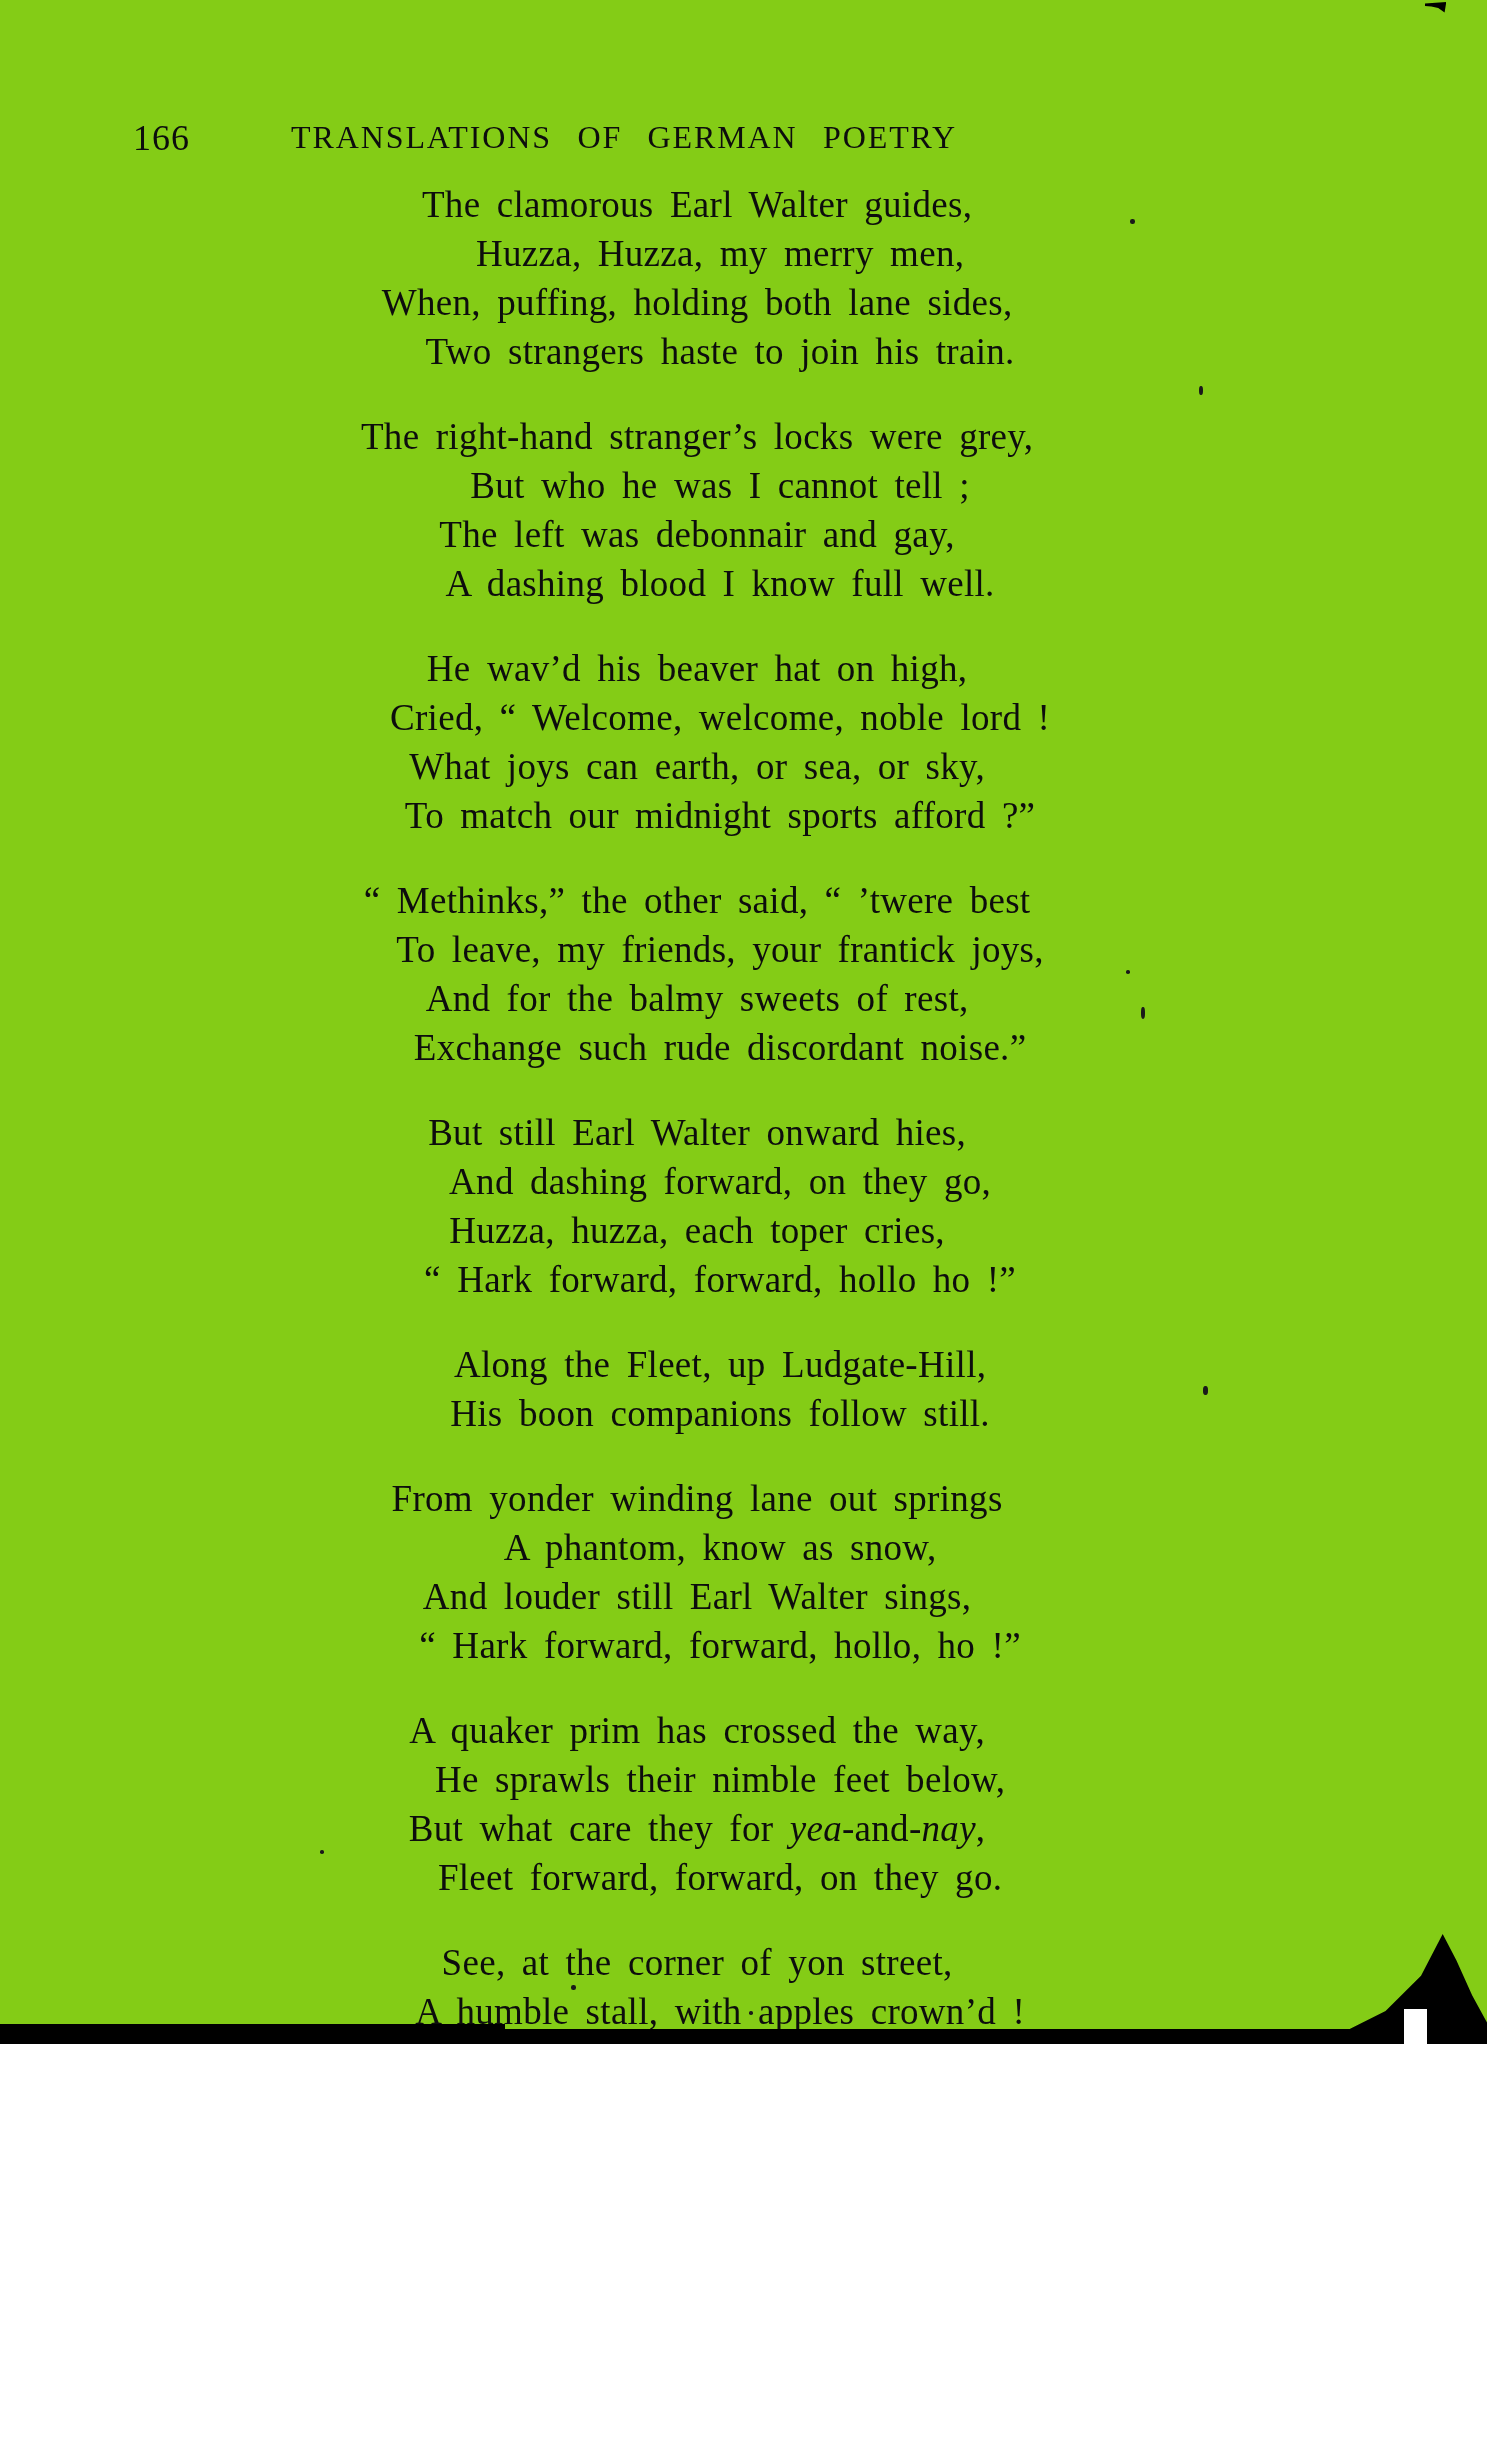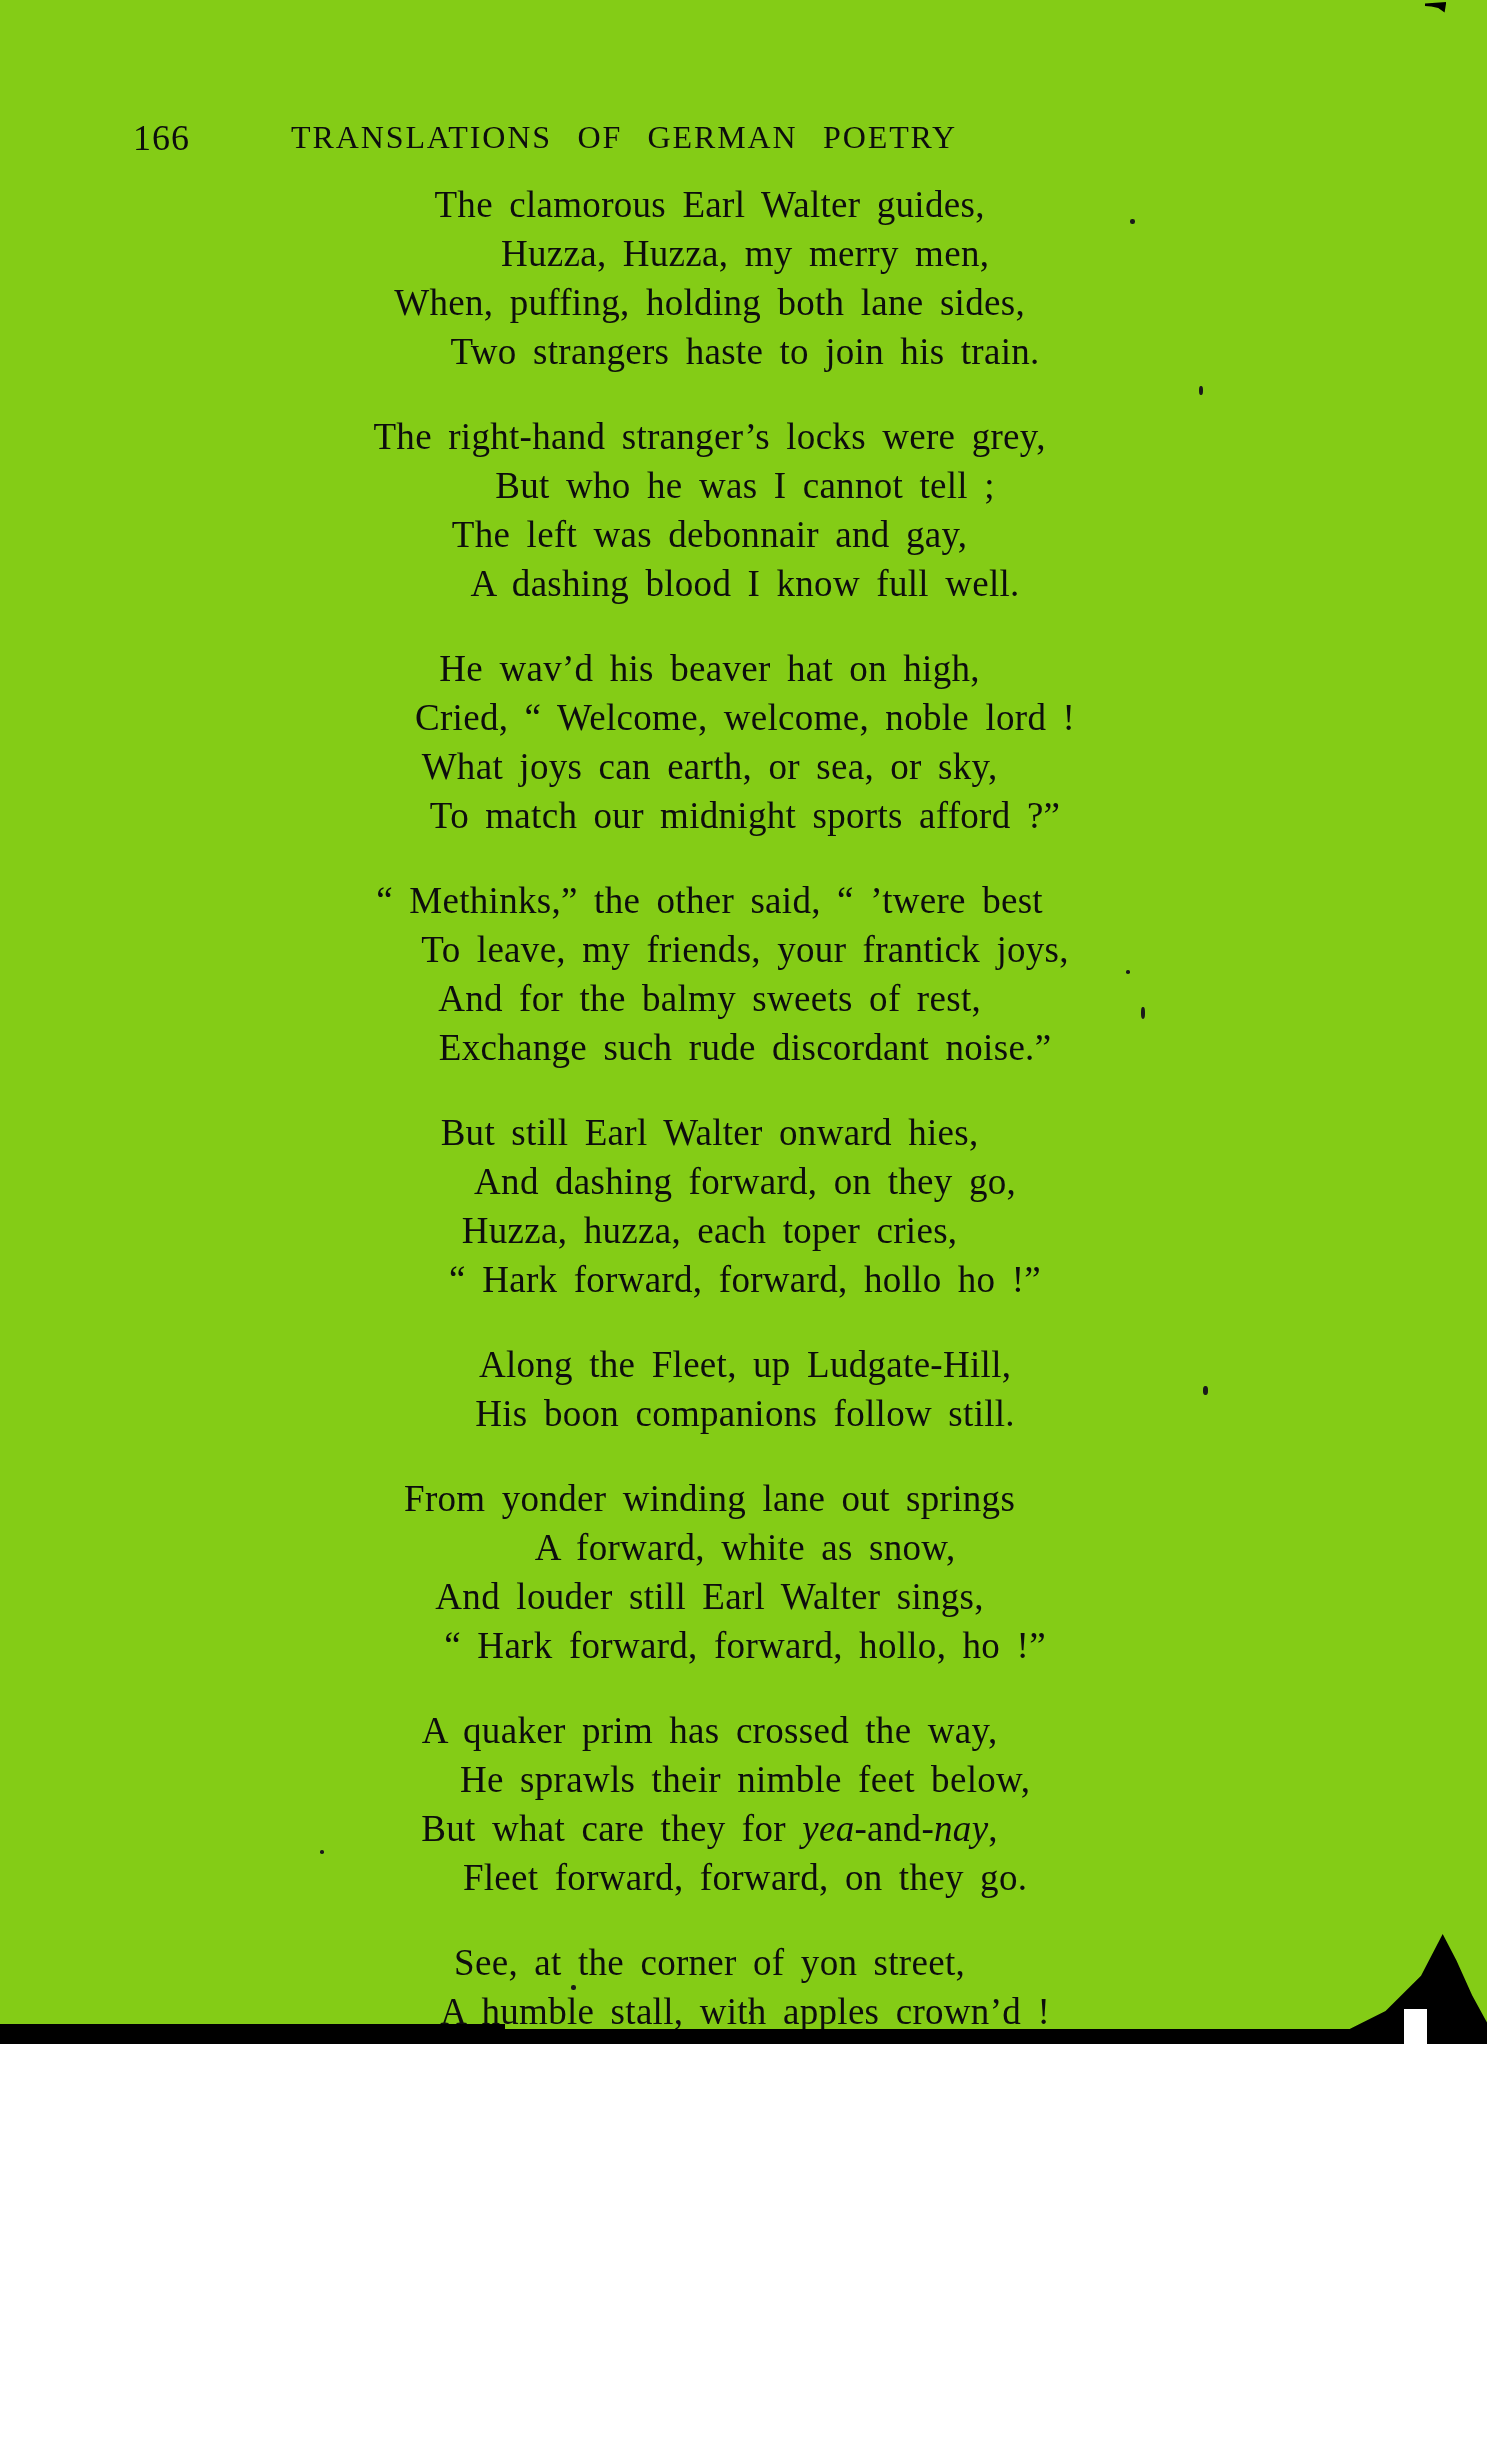--- a/index.html
+++ b/index.html
@@ -47,21 +47,21 @@
   }
   .line {
     font-size: 37px;
     line-height: 49px;
     word-spacing: 6.8px;
     letter-spacing: 0.3px;
     white-space: nowrap;
     color: #0d0d0d;
   }
   .line.indent {
-    margin-left: 71px;
+    margin-left: 46px;
   }
   .line i {
     font-style: italic;
   }
   
   .artifact { position: absolute; background: #000; }
   .flag-mark {
     left: 1425px; top: 1.9px; width: 21.3px; height: 10.7px;
     clip-path: polygon(0 15%, 100% 0, 92% 100%, 62% 58%, 30% 42%, 0 38%);
   }
@@ -122,21 +122,21 @@
       <div class="line indent">“ Hark forward, forward, hollo ho !”</div>
     </div>
 
     <div class="stanza">
       <div class="line indent">Along the Fleet, up Ludgate-Hill,</div>
       <div class="line indent">His boon companions follow still.</div>
     </div>
 
     <div class="stanza">
       <div class="line">From yonder winding lane out springs</div>
-      <div class="line indent">A forward, white as snow,</div>
+      <div class="line indent">A phantom, know as snow,</div>
       <div class="line">And louder still Earl Walter sings,</div>
       <div class="line indent">“ Hark forward, forward, hollo, ho !”</div>
     </div>
 
     <div class="stanza">
       <div class="line">A quaker prim has crossed the way,</div>
       <div class="line indent">He sprawls their nimble feet below,</div>
       <div class="line"><span>But what care they for </span><i>yea</i><span>-and-</span><i>nay</i><span>,</span></div>
       <div class="line indent">Fleet forward, forward, on they go.</div>
     </div>

